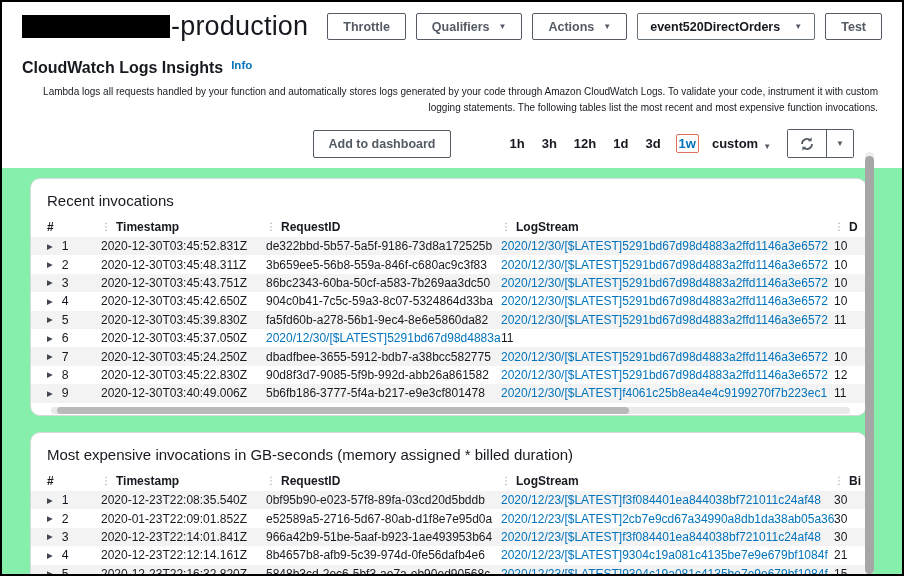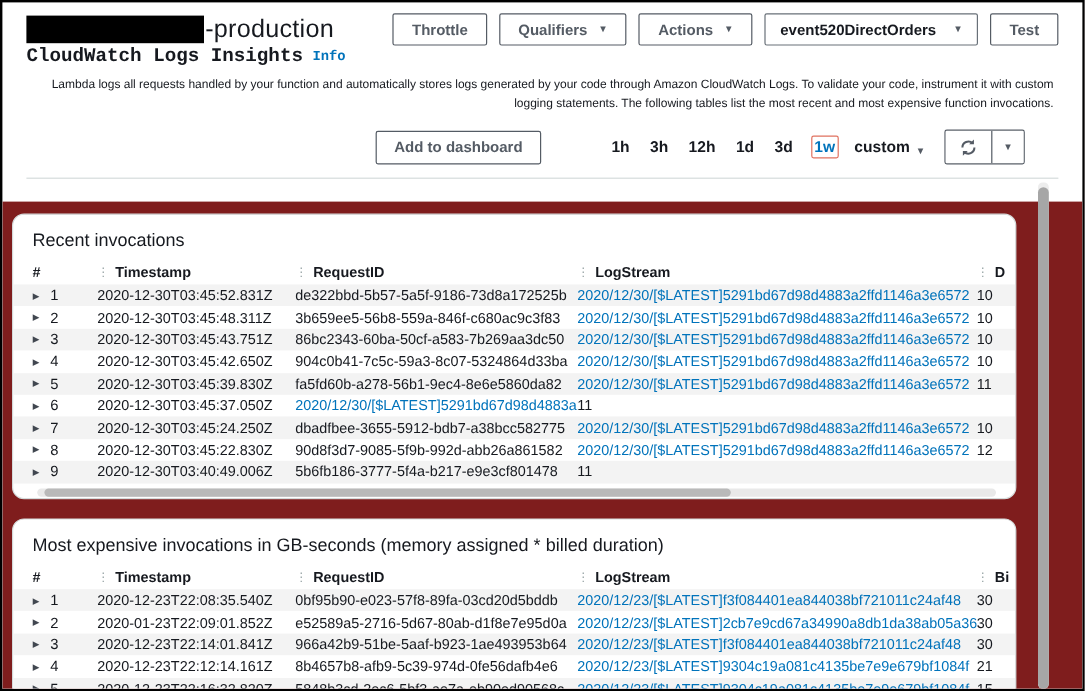--- a/index.html
+++ b/index.html
@@ -4,48 +4,48 @@
 <style>
   * { margin:0; padding:0; box-sizing:border-box; }
   body { background:#fff; }
   .page {
     position:relative; width:904px; height:576px;
     border:2px solid #000; background:#fff; overflow:hidden;
     font-family:"Liberation Sans", sans-serif; color:#16191f;
   }
   
   .top-row { display:flex; align-items:center; justify-content:space-between; padding:9px 20px 0 20px; }
-  .fn-title { display:flex; align-items:center; font-size:21px; font-weight:500; letter-spacing:.2px; }
+  .fn-title { display:flex; align-items:center; font-size:27px; font-weight:500; letter-spacing:.2px; }
   .redaction { width:148px; height:23px; background:#000; margin-right:1px; }
   .actions { display:flex; gap:10px; align-items:center; }
   .btn {
     background:#fff; border:1px solid #545b64; color:#545b64;
     font-weight:bold; font-size:12.5px; height:27px; padding:0 15px;
     border-radius:2px; display:inline-flex; align-items:center; gap:9px;
     font-family:"Liberation Sans", sans-serif; cursor:pointer;
   }
   .caret { font-size:8px; color:#545b64; }
   .select-btn { font-weight:bold; color:#16191f; padding:12px 12px; min-width:178px; justify-content:space-between; border-color:#687078; }
   
-  .section-head { display:flex; align-items:center; gap:8px; padding:0 20px; margin-top:0;font-family:Liberation Mono, monospace; }
+  .section-head { display:flex; gap:8px; padding:0 20px; margin-top:17px; }
   .section-head h2 { font-size:16px; font-weight:bold; color:#16191f; }
   .info-link { color:#0073bb; font-size:11.5px; font-weight:bold; cursor:pointer; }
   .desc { padding:0 20px; margin-top:7px; font-size:10px; line-height:1.6; color:#16191f; max-width:896px;text-align:right; }
   
   .toolbar { display:flex; align-items:center; justify-content:flex-end; gap:16px; padding:0 48px 0 20px; margin-top:13px; }
   .ranges { display:flex; align-items:center; gap:13px; font-size:13px; font-weight:bold; color:#16191f;margin-left:40px; }
   .range { cursor:pointer; padding:1px 2px; }
   .range.selected { color:#0073bb; border:1px solid #e0715f; border-radius:2px; }
   .custom-link { display:inline-flex; align-items:flex-end; gap:5px; cursor:pointer; }
   .refresh-split { display:flex; border:1px solid #545b64; border-radius:2px; height:29px; overflow:hidden; }
   .seg { display:flex; align-items:center; justify-content:center; padding:0 11px; background:#fff; cursor:pointer; }
   .seg + .seg { border-left:1px solid #545b64; padding:0 9px; }
   .divider { border-top:1px solid #d5dbdb; margin:11px 20px 0 20px; }
   
-  .panel { position:absolute; top:166px; left:0; right:0; bottom:0; background:#7f1d1d; padding:10px 0 0 8px; overflow:hidden; }
+  .panel { position:absolute; top:166px; left:0; right:0; bottom:0; background:#86efac; padding:10px 0 0 28px; overflow:hidden; }
   .card { background:#fff; border:1px solid #d5dbdb; border-radius:10px; width:837px; overflow:hidden; }
   .card-recent { height:238px; margin-bottom:16px; }
   .card-expensive { height:170px; }
   .card-title { font-size:15px; color:#16191f; padding:13px 16px 7px 16px; }
   .thead, .trow { display:grid; grid-template-columns:54px 165px 235px 333px 1fr; align-items:center; padding-left:16px; }
   .thead { height:21px; font-size:12px; font-weight:bold; }
   .th { display:flex; align-items:center; gap:5px; white-space:nowrap; overflow:hidden; }
   .th-sep { color:#96a3a4; font-size:10px; font-weight:normal; }
   .trow { height:18.4px; font-size:12px; white-space:nowrap; }
   .trow.striped { background:#f3f3f3; }
@@ -238,20 +238,21 @@
             <span class="cell"><a class="link">2020/12/30/[$LATEST]5291bd67d98d4883a2ffd1146a3e6572</a></span>
             <span class="cell">12</span>
           </div>
           <div class="trow striped">
             <span class="cell cell-num">
               <span class="expand">▶</span>
               <span class="">9</span>
             </span>
             <span class="cell">2020-12-30T03:40:49.006Z</span>
             <span class="cell">5b6fb186-3777-5f4a-b217-e9e3cf801478</span>
+            <span class="cell"><a class="link">2020/12/30/[$LATEST]f4061c25b8ea4e4c9199270f7b223ec1</a></span>
             <span class="cell">11</span>
           </div>
         </div>
       <div class="hscroll">
           <span class="hscroll-thumb"></span>
         </div>
     </div>
 
     <div class="card card-expensive">
       <div class="card-title">Most expensive invocations in GB-seconds (memory assigned * billed duration)</div>

